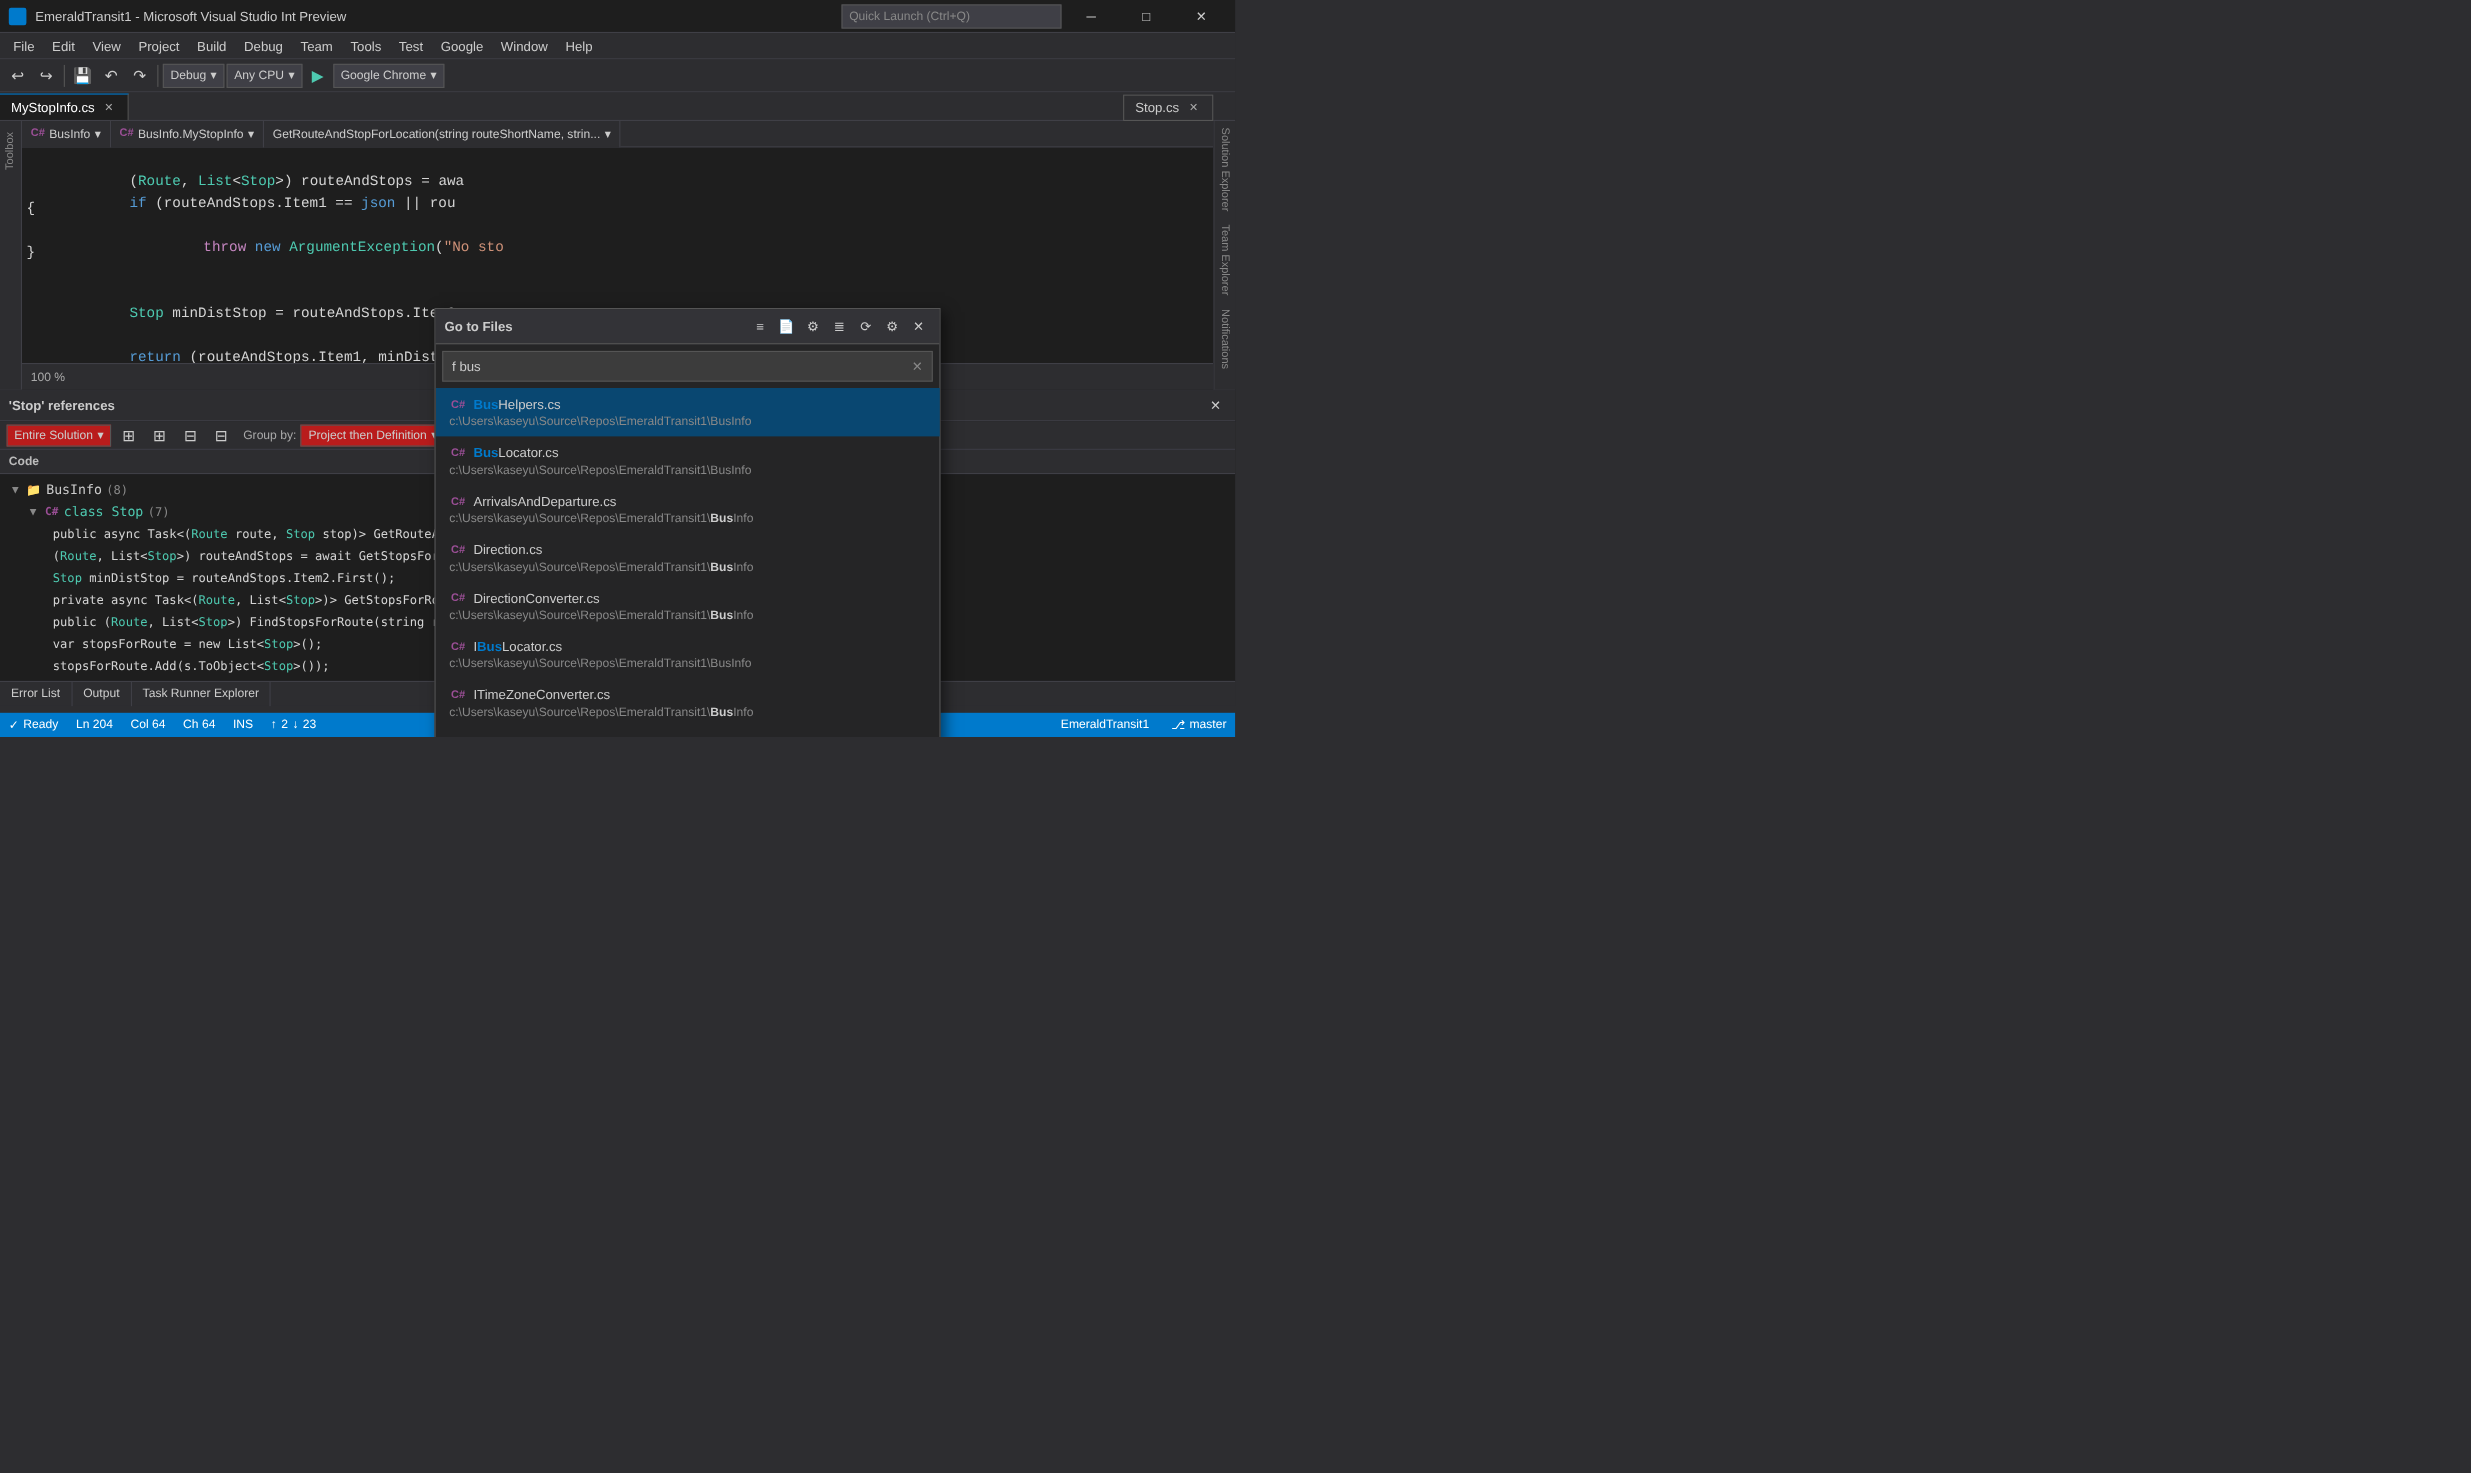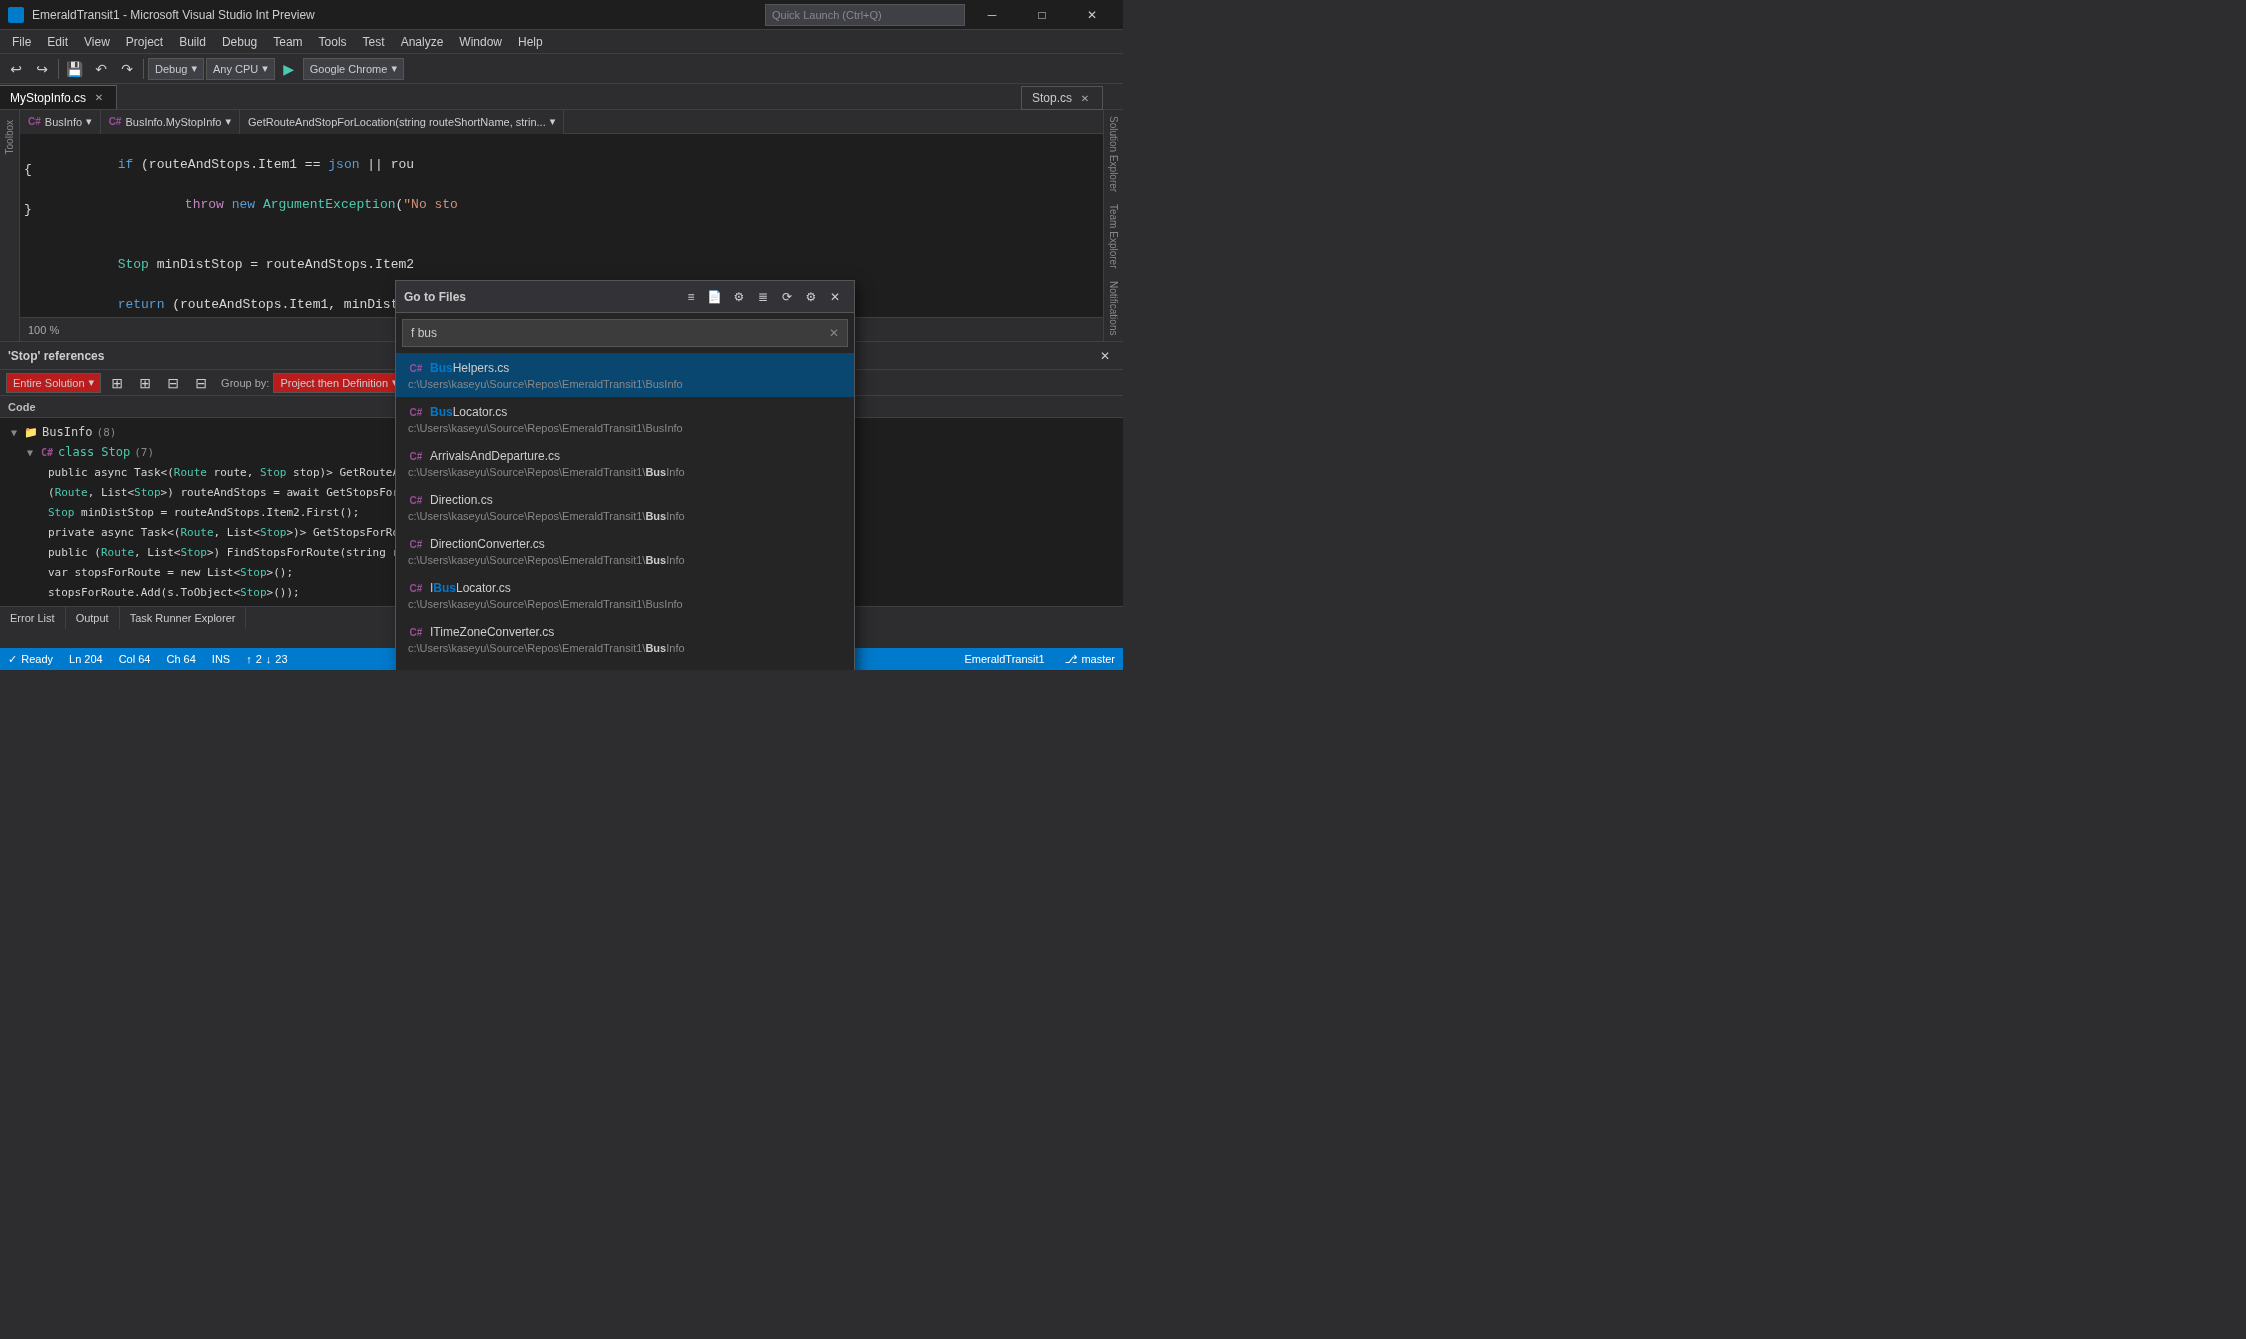--- a/index.html
+++ b/index.html
@@ -515,21 +515,21 @@
 <div class="menu-bar">
   <div class="menu-item">File</div>
   <div class="menu-item">Edit</div>
   <div class="menu-item">View</div>
   <div class="menu-item">Project</div>
   <div class="menu-item">Build</div>
   <div class="menu-item">Debug</div>
   <div class="menu-item">Team</div>
   <div class="menu-item">Tools</div>
   <div class="menu-item">Test</div>
-  <div class="menu-item">Analyze</div>
+  <div class="menu-item">Google</div>
   <div class="menu-item">Window</div>
   <div class="menu-item">Help</div>
 </div>
 
 <div class="toolbar">
   <div class="toolbar-btn">↩</div>
   <div class="toolbar-btn">↪</div>
   <div class="toolbar-separator"></div>
   <div class="toolbar-btn">💾</div>
   <div class="toolbar-btn">↶</div>
@@ -584,20 +584,25 @@
         </div>
         <div class="code-nav-item">
           <span>GetRouteAndStopForLocation(string routeShortName, strin...</span>
           <span>▾</span>
         </div>
       </div>
 
       <div class="code-area">
         <div class="code-line">
           <span class="code-content">
+            <span class="punct">(</span><span class="type">Route</span><span class="punct">, </span><span class="type">List</span><span class="punct">&lt;</span><span class="type">Stop</span><span class="punct">&gt;) routeAndStops = awa</span>
+          </span>
+        </div>
+        <div class="code-line">
+          <span class="code-content">
             <span class="kw">if</span><span class="punct"> (routeAndStops.Item1 == </span><span class="kw">json</span><span class="punct"> || rou</span>
           </span>
         </div>
         <div class="code-line">
           <span class="code-content"><span class="punct">{</span></span>
         </div>
         <div class="code-line" style="padding-left:40px;">
           <span class="code-content">
             <span class="kw2">    throw</span><span class="punct"> </span><span class="kw">new</span><span class="punct"> </span><span class="type">ArgumentException</span><span class="punct">(</span><span class="str">"No sto</span>
           </span>

